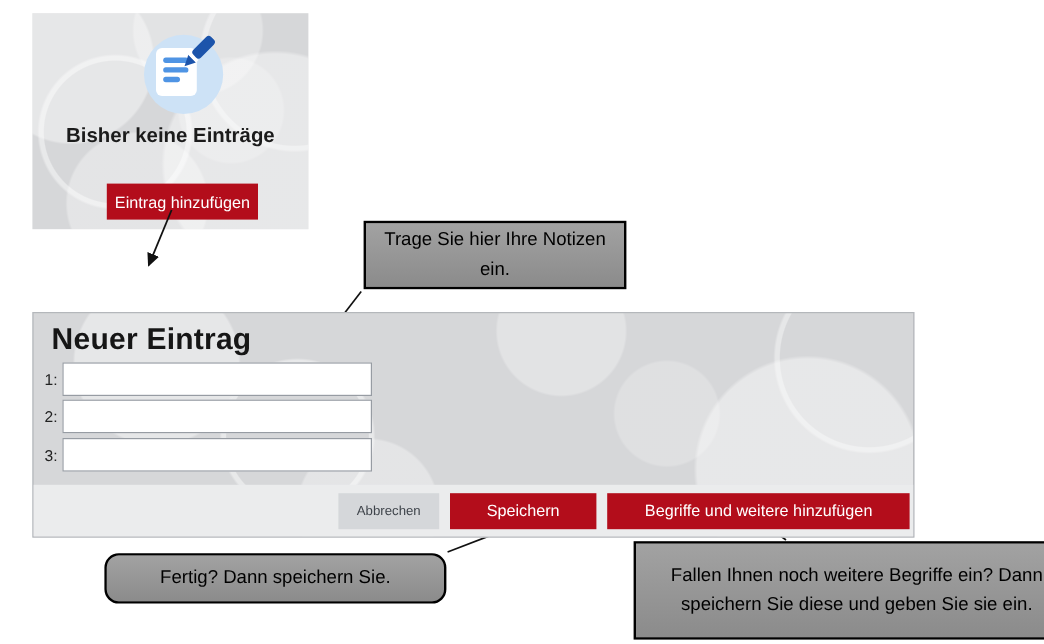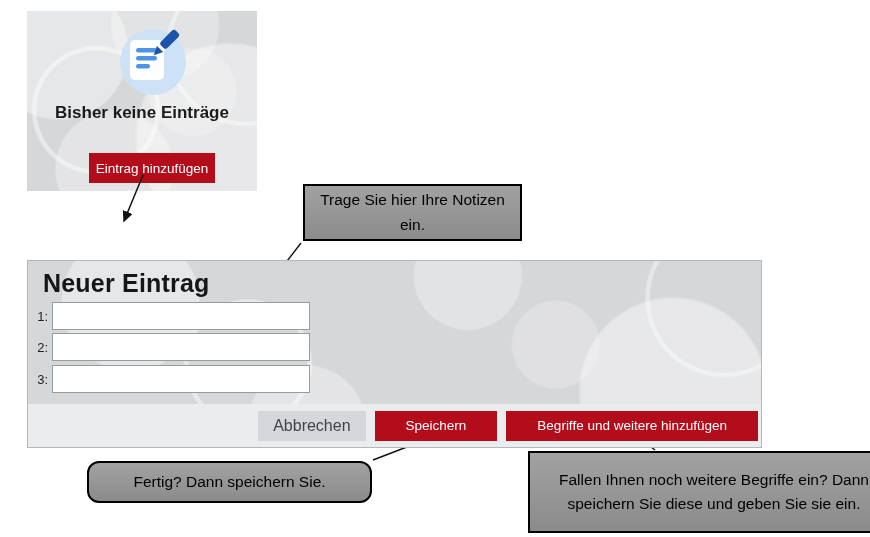--- a/index.html
+++ b/index.html
@@ -47,21 +47,21 @@
   .form-title { position:absolute; left:15px; top:8px; font-size:25px; font-weight:bold;
     color:#161616; letter-spacing:.2px; }
   .field-row { position:absolute; left:0; display:flex; align-items:center; }
   .field-row .f-label { width:20px; text-align:right; font-size:13px; color:#222; margin-right:4px; }
   .field-row input { width:258px; height:28px; border:1px solid #979ca3; background:#fff;
     font-size:14px; padding:0 6px; font-family:"Liberation Sans",sans-serif; }
   #row-1 { top:41px; } #row-2 { top:72px; } #row-3 { top:104px; }
   .form-footer { position:absolute; left:0; bottom:0; width:100%; height:43px; background:#ebeced;
     display:flex; align-items:center; justify-content:flex-end; gap:9px; padding-right:3px; }
   .btn-gray { background:#d5d7da; color:#3f444b; border:none; font-family:"Liberation Sans",sans-serif;
-    font-size:16px; height:30px; padding:0 15px; cursor:pointer; }
+    font-size:11px; height:30px; padding:0 15px; cursor:pointer; }
   .form-footer .btn-red { height:30px; padding:0 31px; }
 </style>
 </head>
 <body>
 
 <div id="canvas">
 
   <div class="card bokeh">
     <div class="icon-wrap">
       <svg width="70" height="70" viewBox="0 0 70 70">

